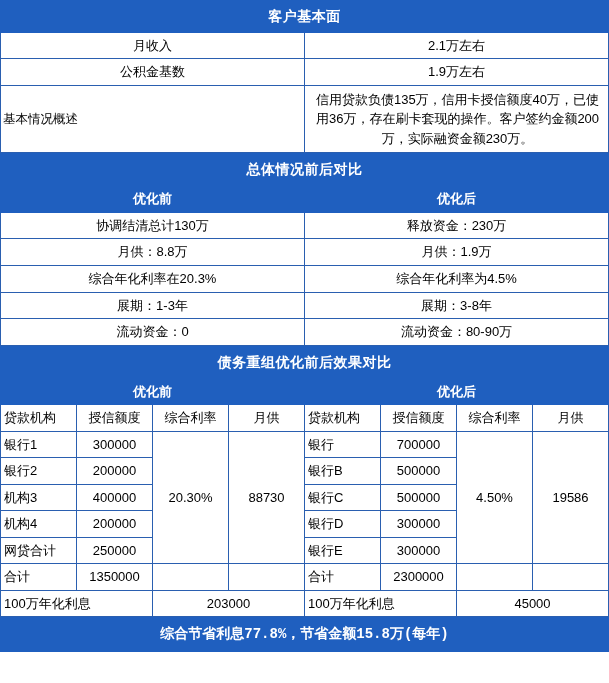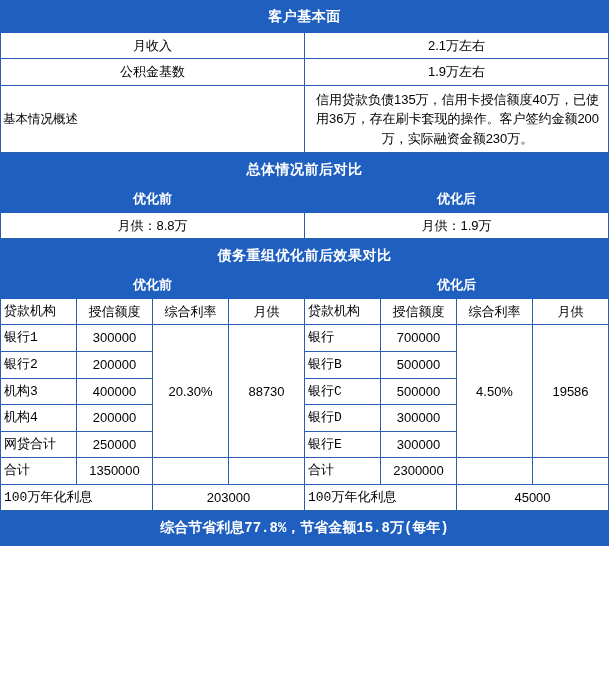--- a/index.html
+++ b/index.html
@@ -67,21 +67,20 @@
     color: #ffffff;
     font-weight: bold;
     font-size: 14px;
     padding: 7px 4px;
     border: 1px solid #1f5fbf;
     font-family: Liberation Mono, monospace;
   }
   .cell-left {
     text-align: left;
     padding-left: 3px;
-    font-family: Liberation Mono, monospace;
   }
   .merged {
     vertical-align: middle;
     text-align: center;
   }
 </style>
 </head>
 <body>
 
 <div class="doc">
@@ -109,22 +108,38 @@
   <table>
     <tbody>
         <tr>
       <td class="band" colspan="2">总体情况前后对比</td>
     </tr>
     <tr>
       <td class="subband" style="width:305px">优化前</td>
       <td class="subband">优化后</td>
     </tr>
     <tr>
+      <td>协调结清总计130万</td>
+      <td>释放资金：230万</td>
+    </tr>
+    <tr>
       <td>月供：8.8万</td>
       <td>月供：1.9万</td>
+    </tr>
+    <tr>
+      <td>综合年化利率在20.3%</td>
+      <td>综合年化利率为4.5%</td>
+    </tr>
+    <tr>
+      <td>展期：1-3年</td>
+      <td>展期：3-8年</td>
+    </tr>
+    <tr>
+      <td>流动资金：0</td>
+      <td>流动资金：80-90万</td>
     </tr>
   </tbody>
     </table>
 
   <table>
     <tbody>
         <tr>
       <td class="band" colspan="8">债务重组优化前后效果对比</td>
     </tr>
     <tr>

